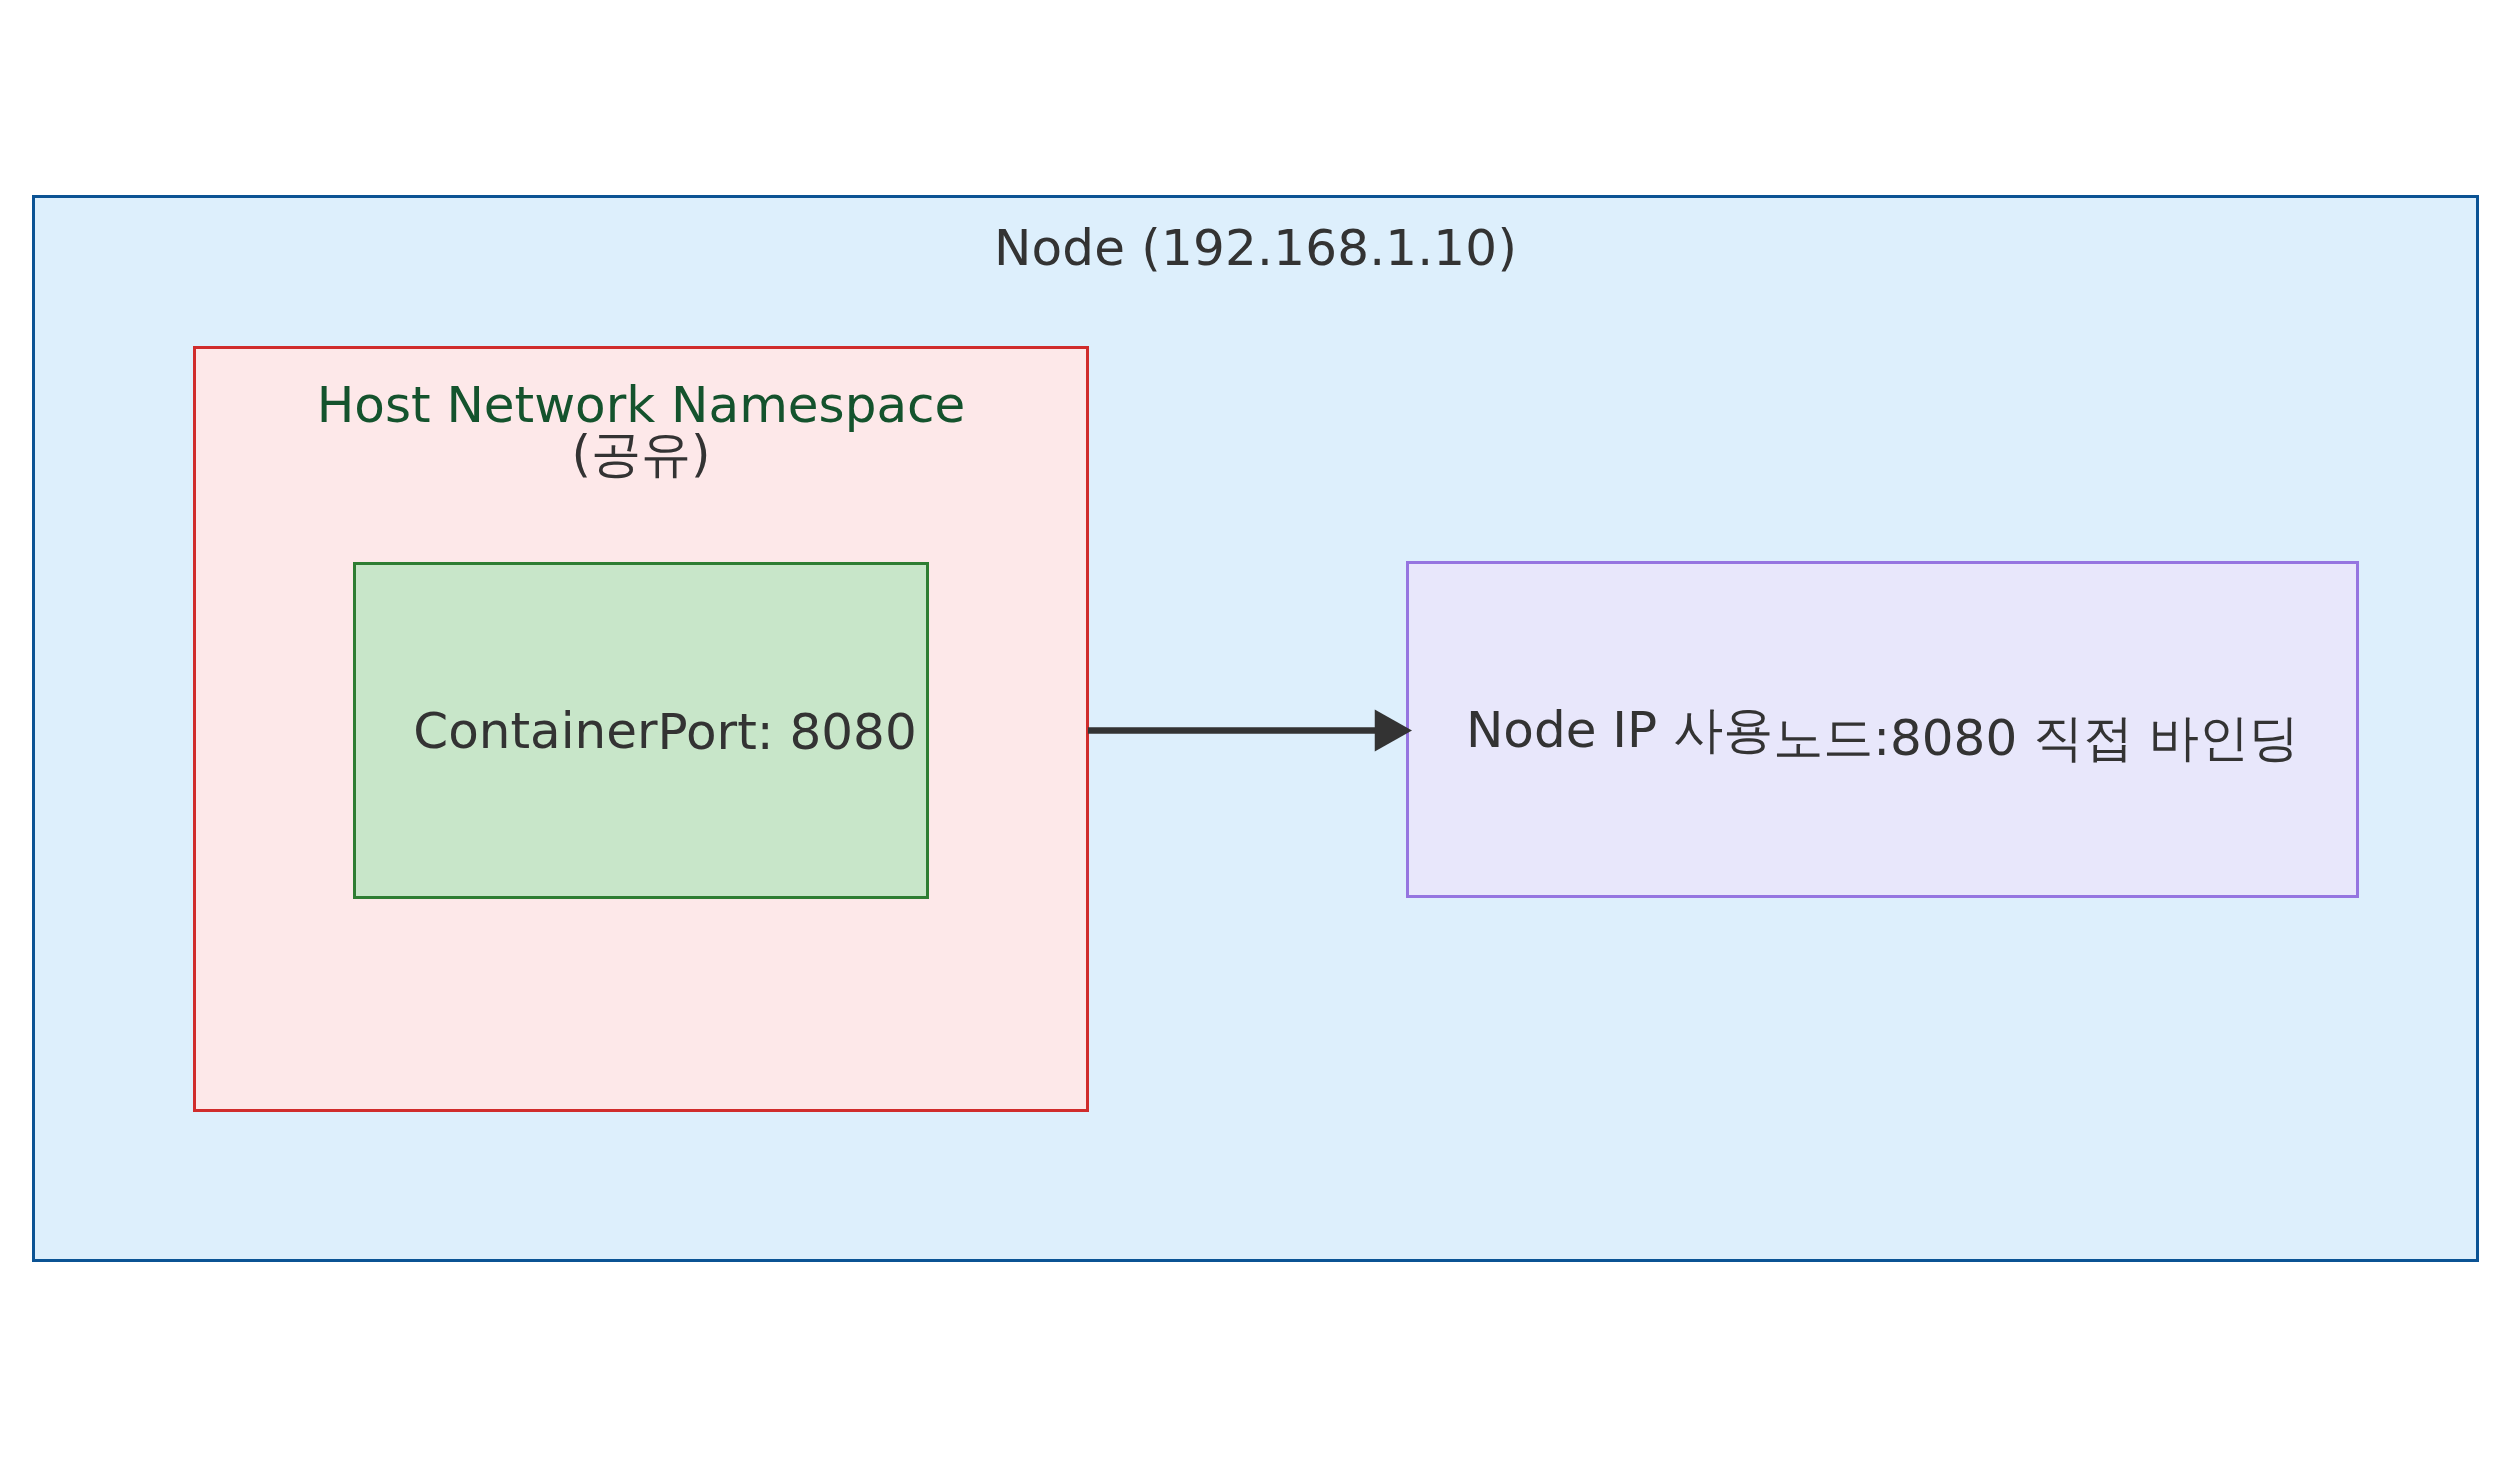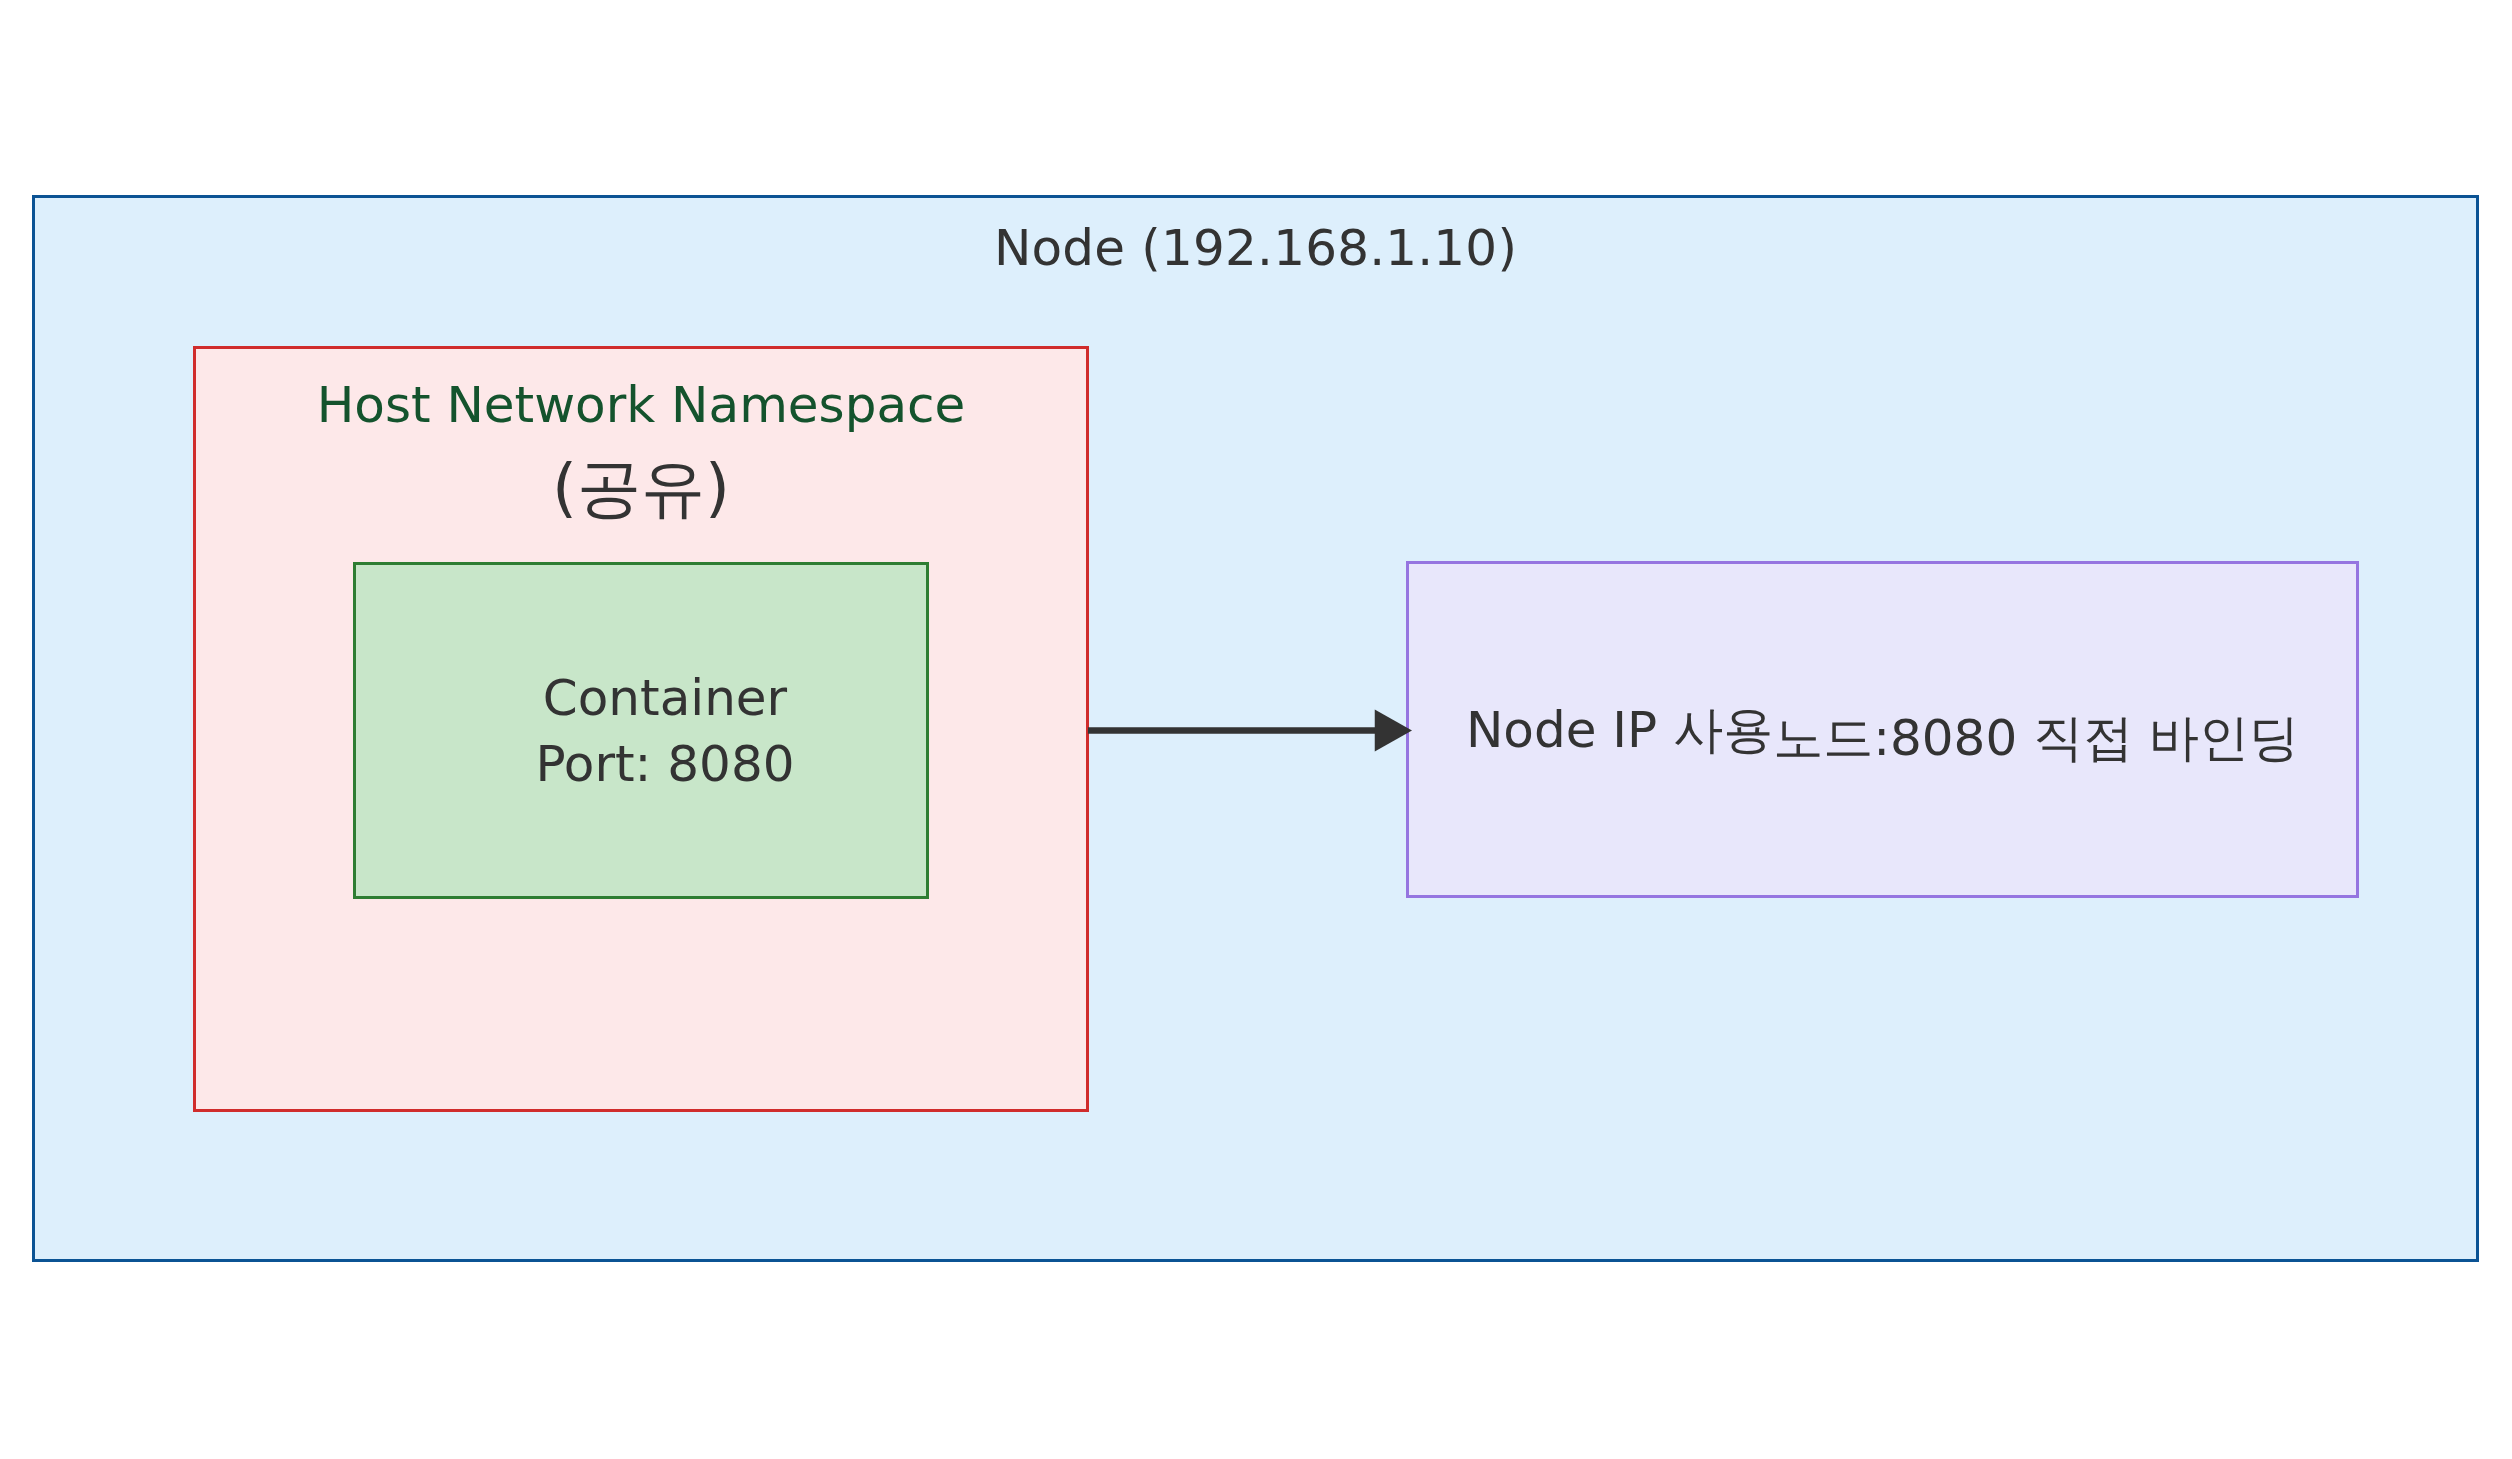--- a/index.html
+++ b/index.html
@@ -71,40 +71,40 @@
     width: 100%;
     text-align: center;
     font-size: 50px;
     line-height: 1.18;
     color: #14532d;
     white-space: nowrap;
   }
   #hostns-subtitle {
     position: absolute;
     left: 0;
-    top: 102px;
+    top: 76px;
     width: 100%;
     text-align: center;
-    font-size: 64px;
+    font-size: 50px;
     line-height: 1.18;
     color: #333333;
     white-space: nowrap;
   }
 
   
   #container-box {
     left: 353px;
     top: 562px;
     width: 576px;
     height: 337px;
     background: #c8e6c9;
     border-width: 3.8px;
     border-color: #2e7d32;
     display: flex;
-    flex-direction: column;
+    flex-direction: row;
     align-items: center;
     justify-content: center;
     padding-left: 48px;
   }
   #container-box .line {
     font-size: 50px;
     line-height: 1.28;
     color: #333333;
     white-space: nowrap;
     text-align: center;

